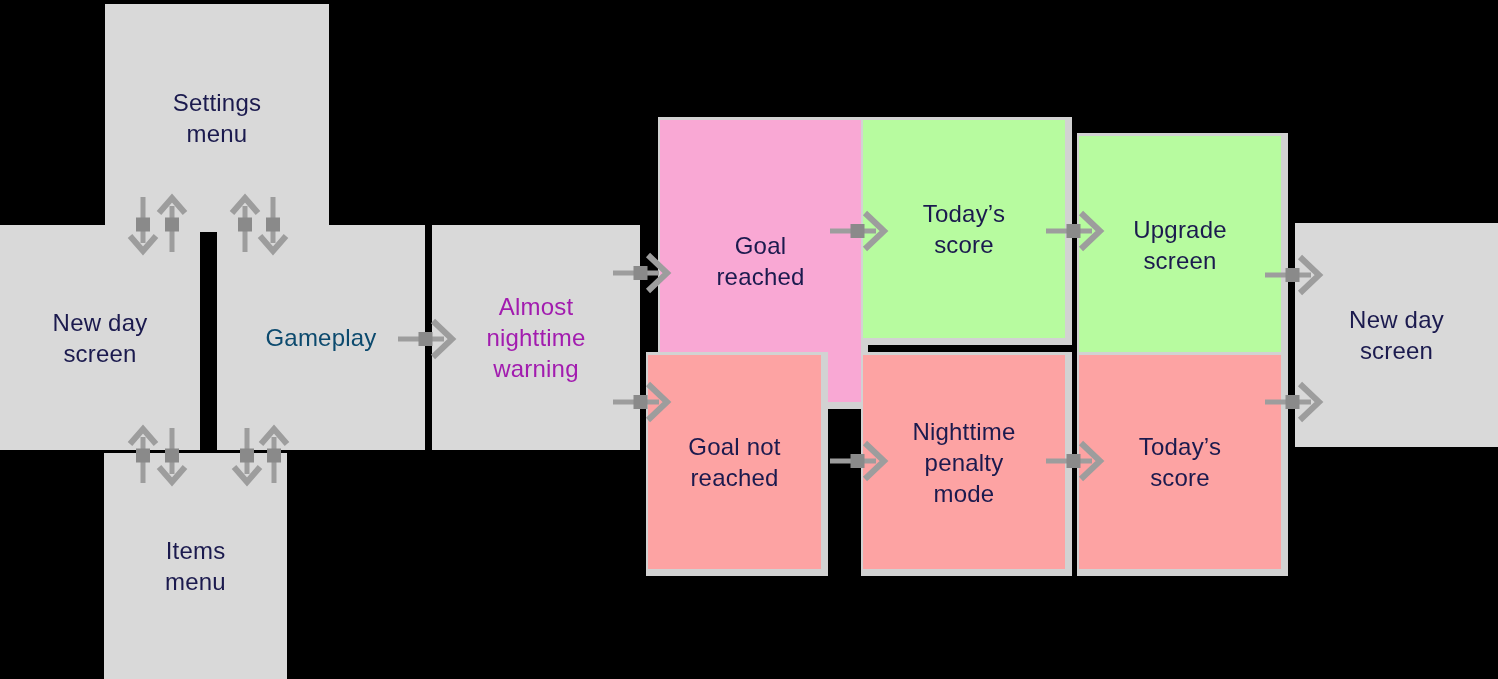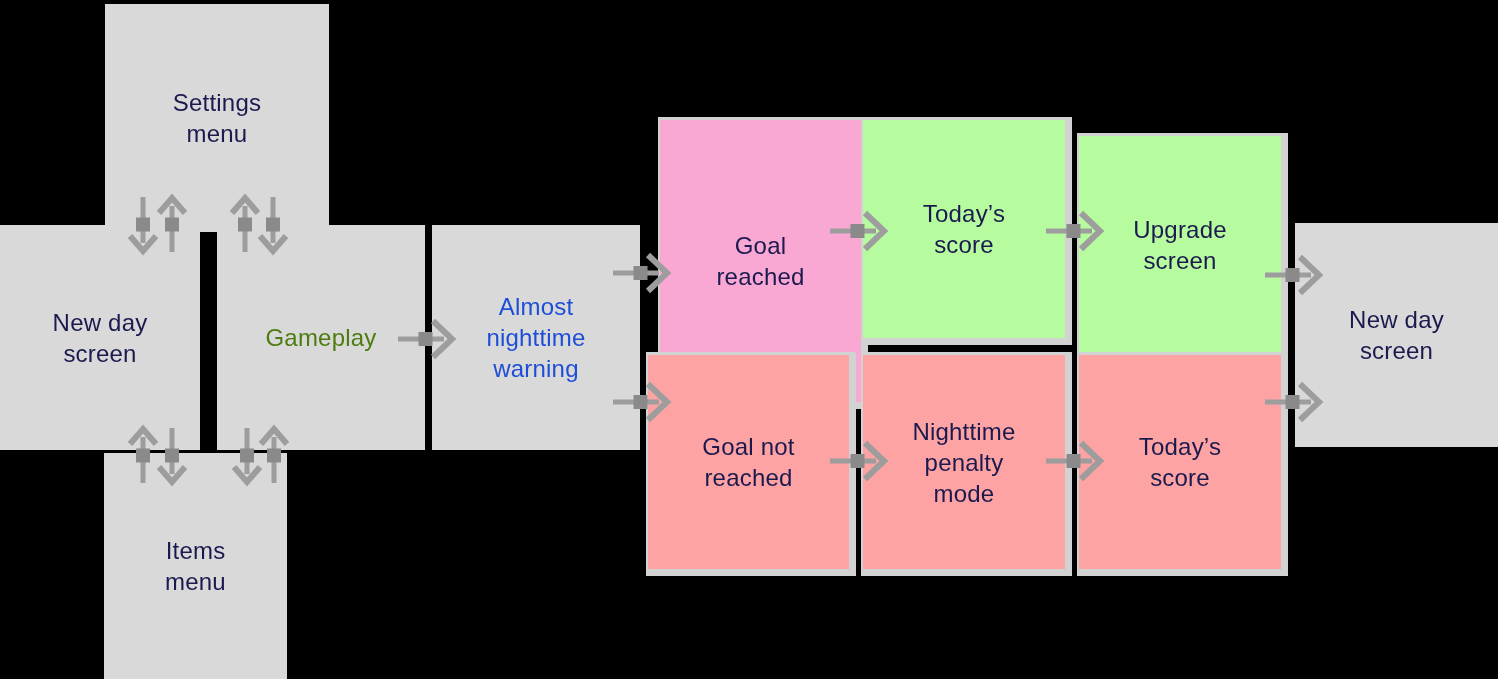--- a/index.html
+++ b/index.html
@@ -45,45 +45,45 @@
 <div class="canvas" style="background: rgb(0, 0, 0);">
 
   <div class="node" style="left: 105px; top: 4px; width: 224px; height: 228px; background: rgb(217, 217, 217); color: rgb(27, 26, 78);">
       <span class="node-label">Settings
 menu</span>
     </div>
   <div class="node" style="left: 0px; top: 225px; width: 200px; height: 225px; background: rgb(217, 217, 217); color: rgb(27, 26, 78);">
       <span class="node-label">New day
 screen</span>
     </div>
-  <div class="node" style="left: 217px; top: 225px; width: 208px; height: 225px; background: rgb(217, 217, 217); color: #4d7c0f;">
+  <div class="node" style="left: 217px; top: 225px; width: 208px; height: 225px; background: rgb(217, 217, 217); color: #0c4a6e;">
       <span class="node-label">Gameplay</span>
     </div>
-  <div class="node" style="left: 432px; top: 225px; width: 208px; height: 225px; background: rgb(217, 217, 217); color: #1d4ed8;">
+  <div class="node" style="left: 432px; top: 225px; width: 208px; height: 225px; background: rgb(217, 217, 217); color: #a21caf;">
       <span class="node-label">Almost
 nighttime
 warning</span>
     </div>
   <div class="node" style="left: 104px; top: 453px; width: 183px; height: 226px; background: rgb(217, 217, 217); color: rgb(27, 26, 78);">
       <span class="node-label">Items
 menu</span>
     </div>
   <div class="node" style="left: 646px; top: 117px; width: 210px; height: 292px; background: #f9a8d4; color: rgb(27, 26, 78); border-width: 3px 7px 7px 2px; border-style: solid; border-color: rgb(210, 210, 210); border-image: initial; margin-left: 12px;">
       <span class="node-label">Goal
 reached</span>
     </div>
   <div class="node" style="left: 861px; top: 117px; width: 211px; height: 228px; background: rgb(183, 251, 159); color: rgb(27, 26, 78); border-width: 3px 7px 7px 2px; border-style: solid; border-color: rgb(210, 210, 210); border-image: initial;">
       <span class="node-label">Today’s
 score</span>
     </div>
   <div class="node" style="left: 1077px; top: 117px; width: 211px; height: 228px; background: rgb(183, 251, 159); color: rgb(27, 26, 78); border-width: 3px 7px 7px 2px; border-style: solid; border-color: rgb(210, 210, 210); border-image: initial; margin-top: 16px;">
       <span class="node-label">Upgrade
 screen</span>
     </div>
-  <div class="node" style="left: 646px; top: 352px; width: 210px; height: 224px; background: rgb(253, 163, 163); color: rgb(27, 26, 78); border-width: 3px 7px 7px 2px; border-style: solid; border-color: rgb(210, 210, 210); border-image: initial;">
+  <div class="node" style="left: 646px; top: 352px; width: 182px; height: 224px; background: rgb(253, 163, 163); color: rgb(27, 26, 78); border-width: 3px 7px 7px 2px; border-style: solid; border-color: rgb(210, 210, 210); border-image: initial;">
       <span class="node-label">Goal not
 reached</span>
     </div>
   <div class="node" style="left: 861px; top: 352px; width: 211px; height: 224px; background: rgb(253, 163, 163); color: rgb(27, 26, 78); border-width: 3px 7px 7px 2px; border-style: solid; border-color: rgb(210, 210, 210); border-image: initial;">
       <span class="node-label">Nighttime
 penalty
 mode</span>
     </div>
   <div class="node" style="left: 1077px; top: 352px; width: 211px; height: 224px; background: rgb(253, 163, 163); color: rgb(27, 26, 78); border-width: 3px 7px 7px 2px; border-style: solid; border-color: rgb(210, 210, 210); border-image: initial;">
       <span class="node-label">Today’s

